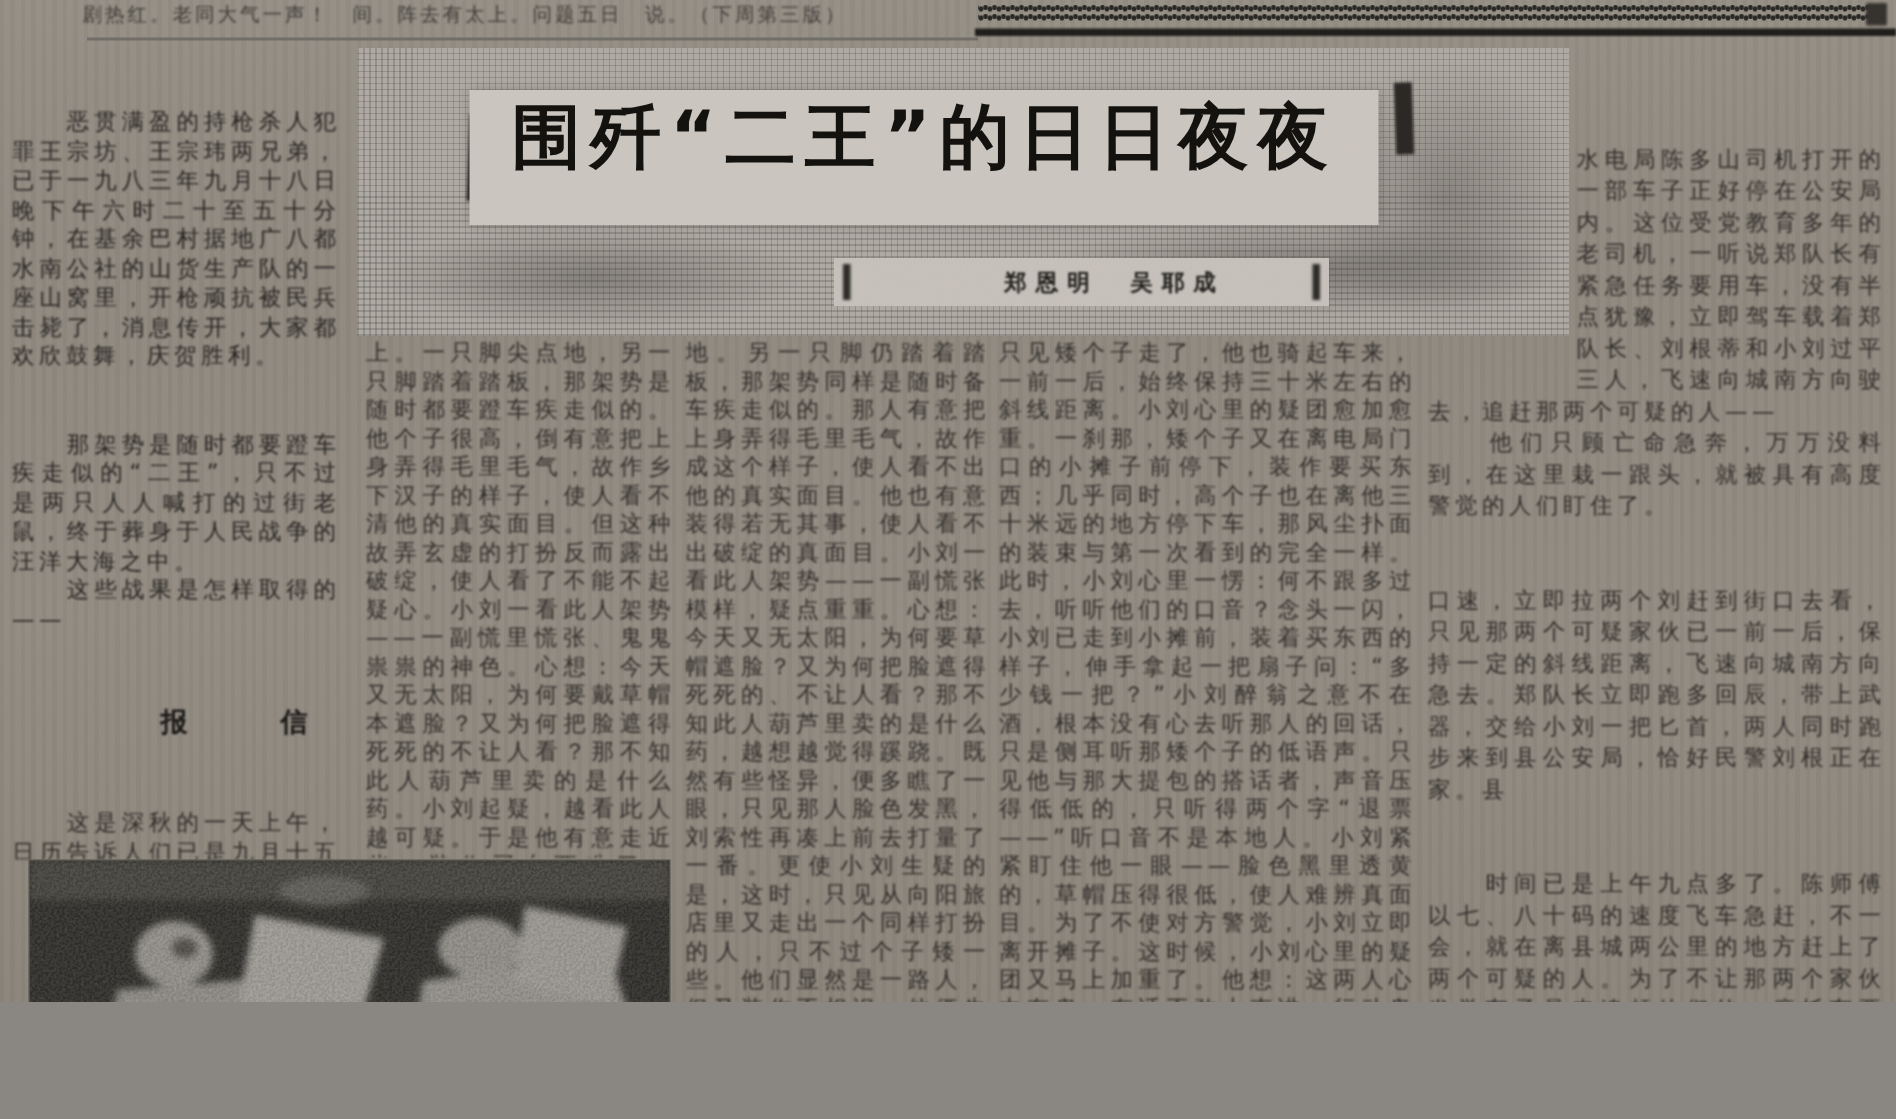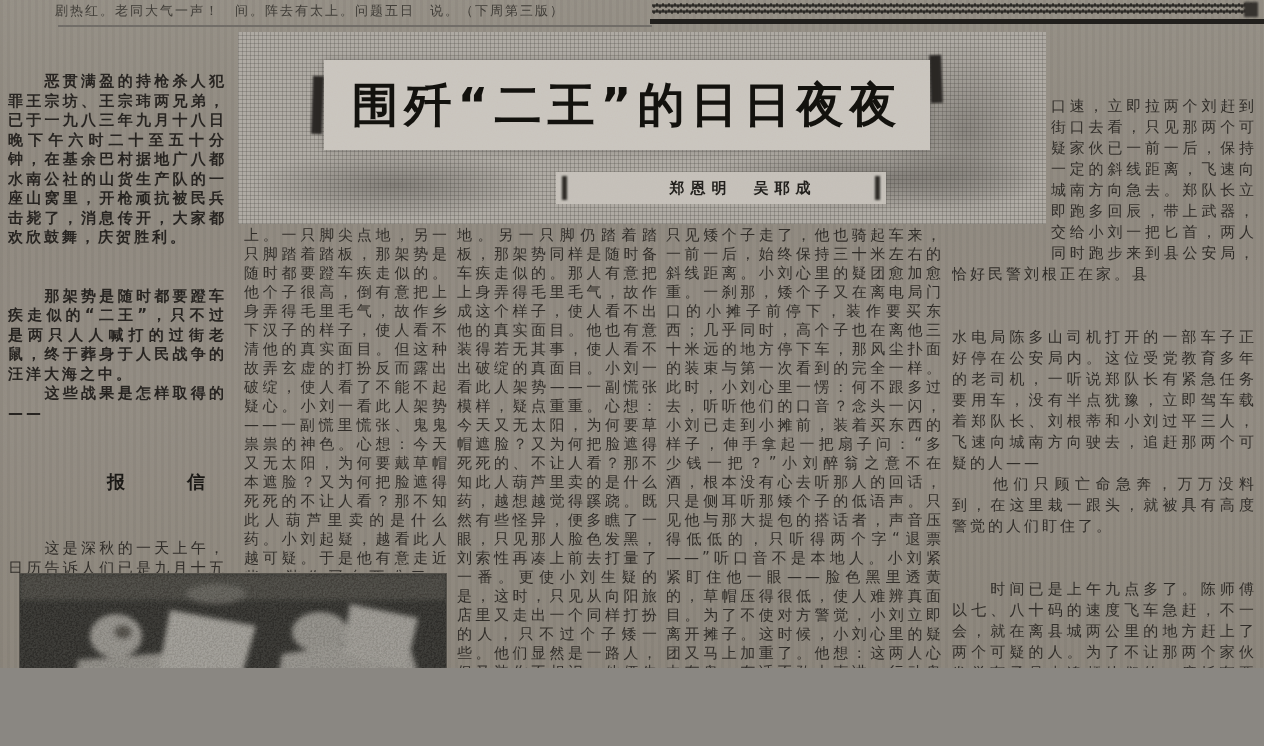--- a/index.html
+++ b/index.html
@@ -18,21 +18,21 @@
   }
   .abs{position:absolute;}
   .txt{
     color:#34312d;
     text-align:justify;
     word-break:break-all;
     white-space:pre-wrap;
     filter:blur(0.55px);
     overflow:hidden;
   }
-  .bold{font-weight:bold;color:#2a2724;}
+  .bold{font-weight:normal;color:#2a2724;}
   .sec-heading{
     text-align:right;font-weight:bold;color:#1d1b18;
     letter-spacing:22px;text-indent:22px;
     font-size:18px;line-height:26px;
     filter:blur(0.45px);
     margin:7px 0 5px 0;
   }
   
   .topstrip{left:55px;top:1px;width:600px;height:22px;font-size:13px;line-height:20px;letter-spacing:2px;color:#45423d;white-space:nowrap;}
   .dotchain{
@@ -55,24 +55,24 @@
     background-color:#bdb9b3;
     background-image:
       repeating-linear-gradient(0deg, rgba(75,72,68,0.25) 0 1px, rgba(0,0,0,0) 1px 4px),
       repeating-linear-gradient(90deg, rgba(75,72,68,0.25) 0 1px, rgba(0,0,0,0) 1px 4px);
   }
   .screen-blotch1{left:250px;top:150px;width:290px;height:70px;background:radial-gradient(ellipse at center,rgba(60,57,53,0.35),rgba(0,0,0,0) 70%);}
   .screen-blotch2{left:880px;top:40px;width:170px;height:180px;background:radial-gradient(ellipse at center,rgba(60,57,53,0.30),rgba(0,0,0,0) 72%);}
   .screen-blotch3{left:700px;top:150px;width:340px;height:60px;background:radial-gradient(ellipse at center,rgba(55,52,48,0.38),rgba(0,0,0,0) 75%);}
 
   .headline-box{
-    left:324px;top:60px;width:606px;height:90px;
+    left:313px;top:60px;width:606px;height:90px;
     background:#dbd7d1;
     box-shadow:0 0 7px rgba(40,38,35,0.25);
-    display:flex;align-items:center;justify-content:center;
+    display:flex;align-items:flex-start;justify-content:center;
   }
   .headline-title{
     font-size:47px;font-weight:bold;color:#14130f;
     letter-spacing:6px;white-space:nowrap;
     filter:blur(0.5px);
   }
   .hl-mark-l{left:312px;top:76px;width:11px;height:58px;background:#2e2b28;filter:blur(1.1px);transform:rotate(2deg);}
   .hl-mark-r{left:930px;top:55px;width:12px;height:48px;background:#2e2b28;filter:blur(1.1px);transform:rotate(-2deg);}
   .byline-box{
     left:556px;top:172px;width:330px;height:32px;
@@ -143,23 +143,23 @@
     <span class="byline-text">郑恩明　吴耶成</span>
     <span class="by-mark r"></span>
   </div>
 
   <div class="abs txt colB">上。一只脚尖点地，另一只脚踏着踏板，那架势是随时都要蹬车疾走似的。他个子很高，倒有意把上身弄得毛里毛气，故作乡下汉子的样子，使人看不清他的真实面目。但这种故弄玄虚的打扮反而露出破绽，使人看了不能不起疑心。小刘一看此人架势——一副慌里慌张、鬼鬼祟祟的神色。心想：今天又无太阳，为何要戴草帽本遮脸？又为何把脸遮得死死的不让人看？那不知此人葫芦里卖的是什么药。小刘起疑，越看此人越可疑。于是他有意走近些，装作买东西瞧了一眼，只见那人脸色发黑，刘索性再上前打量了一番细看，衣着打扮同样看不出端倪。更使小刘生疑的是……</div>
   <div class="abs txt colC">地。另一只脚仍踏着踏板，那架势同样是随时备车疾走似的。那人有意把上身弄得毛里毛气，故作成这个样子，使人看不出他的真实面目。他也有意装得若无其事，使人看不出破绽的真面目。小刘一看此人架势——一副慌张模样，疑点重重。心想：今天又无太阳，为何要草帽遮脸？又为何把脸遮得死死的、不让人看？那不知此人葫芦里卖的是什么药，越想越觉得蹊跷。既然有些怪异，便多瞧了一眼，只见那人脸色发黑，刘索性再凑上前去打量了一番。更使小刘生疑的是，这时，只见从向阳旅店里又走出一个同样打扮的人，只不过个子矮一些。他们显然是一路人，但又装作不相识。他俩先后出店，在离高个子约二十余米的地方，跨上一辆崭新的凤凰牌自行车……</div>
   <div class="abs txt colD">只见矮个子走了，他也骑起车来，一前一后，始终保持三十米左右的斜线距离。小刘心里的疑团愈加愈重。一刹那，矮个子又在离电局门口的小摊子前停下，装作要买东西；几乎同时，高个子也在离他三十米远的地方停下车，那风尘扑面的装束与第一次看到的完全一样。此时，小刘心里一愣：何不跟多过去，听听他们的口音？念头一闪，小刘已走到小摊前，装着买东西的样子，伸手拿起一把扇子问：“多少钱一把？”小刘醉翁之意不在酒，根本没有心去听那人的回话，只是侧耳听那矮个子的低语声。只见他与那大提包的搭话者，声音压得低低的，只听得两个字“退票——”听口音不是本地人。小刘紧紧盯住他一眼——脸色黑里透黄的，草帽压得很低，使人难辨真面目。为了不使对方警觉，小刘立即离开摊子。这时候，小刘心里的疑团又马上加重了。他想：这两人心中有鬼，有话不敢大声讲，行动鬼鬼祟祟，决不是好人。随后他们推车走了一段，又在最大百货商店停下，小刘早些……</div>
 
   <div class="abs txt colE">
     <span class="e-float"></span>
-    <div>口速，立即拉两个刘赶到街口去看，只见那两个可疑家伙已一前一后，保持一定的斜线距离，飞速向城南方向急去。郑队长立即跑多回辰，带上武器，交给小刘一把匕首，两人同时跑步来到县公安局，恰好民警刘根正在家。县</div>
     <div>水电局陈多山司机打开的一部车子正好停在公安局内。这位受党教育多年的老司机，一听说郑队长有紧急任务要用车，没有半点犹豫，立即驾车载着郑队长、刘根蒂和小刘过平三人，飞速向城南方向驶去，追赶那两个可疑的人——
 　　他们只顾亡命急奔，万万没料到，在这里栽一跟头，就被具有高度警觉的人们盯住了。</div>
+    <div>口速，立即拉两个刘赶到街口去看，只见那两个可疑家伙已一前一后，保持一定的斜线距离，飞速向城南方向急去。郑队长立即跑多回辰，带上武器，交给小刘一把匕首，两人同时跑步来到县公安局，恰好民警刘根正在家。县</div>
     <div>　　时间已是上午九点多了。陈师傅以七、八十码的速度飞车急赶，不一会，就在离县城两公里的地方赶上了两个可疑的人。为了不让那两个家伙发觉车子是来追赶他们的，摩托车要与那两个人相会时，陈师傅才加快了速度。这也正是交会的一刹那，郑队长仔细打量了他们一眼，那两件怪异打扮确是可疑，郑拴在车后的大包，鼓鼓囊囊的，更令人生疑。为了便于跟住他们，郑队长低声招呼他们坐在车上商量，决定把车子开到那两个人的面前……下令停下……起来战斗。一刹那，飞车朝那个</div>
   </div>
 
   <div class="abs photo">
     <svg width="426" height="172" viewBox="0 0 426 172" xmlns="http://www.w3.org/2000/svg">
       <defs>
         <filter id="pblur" x="-20%" y="-20%" width="140%" height="140%">
           <feGaussianBlur stdDeviation="2.6"></feGaussianBlur>
         </filter>
         <filter id="pgrain">

